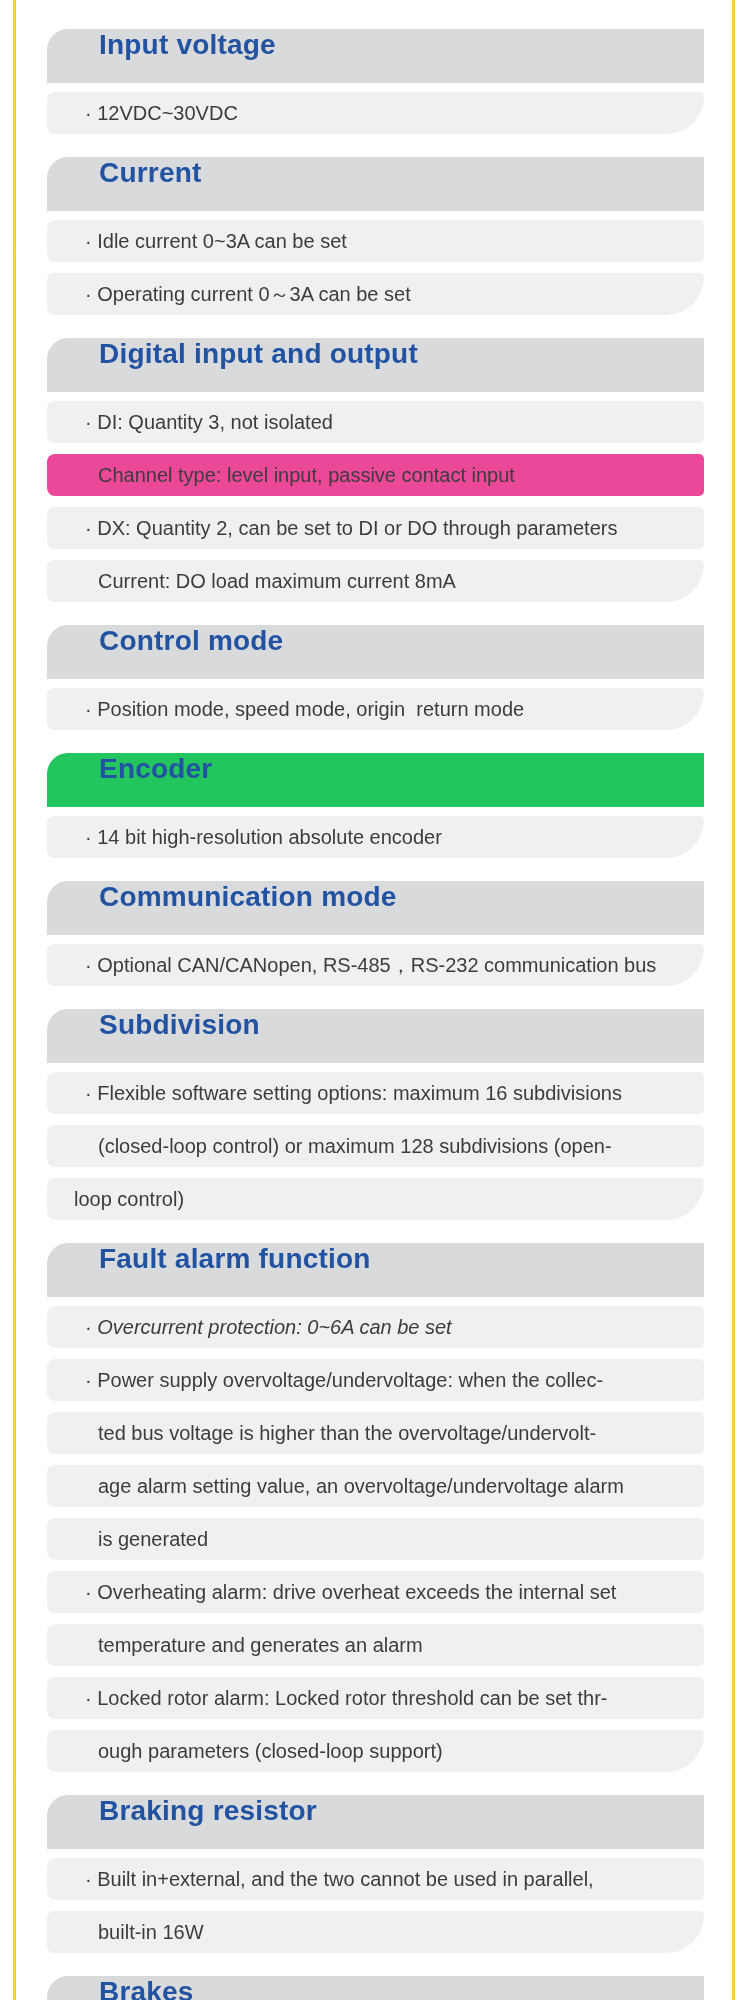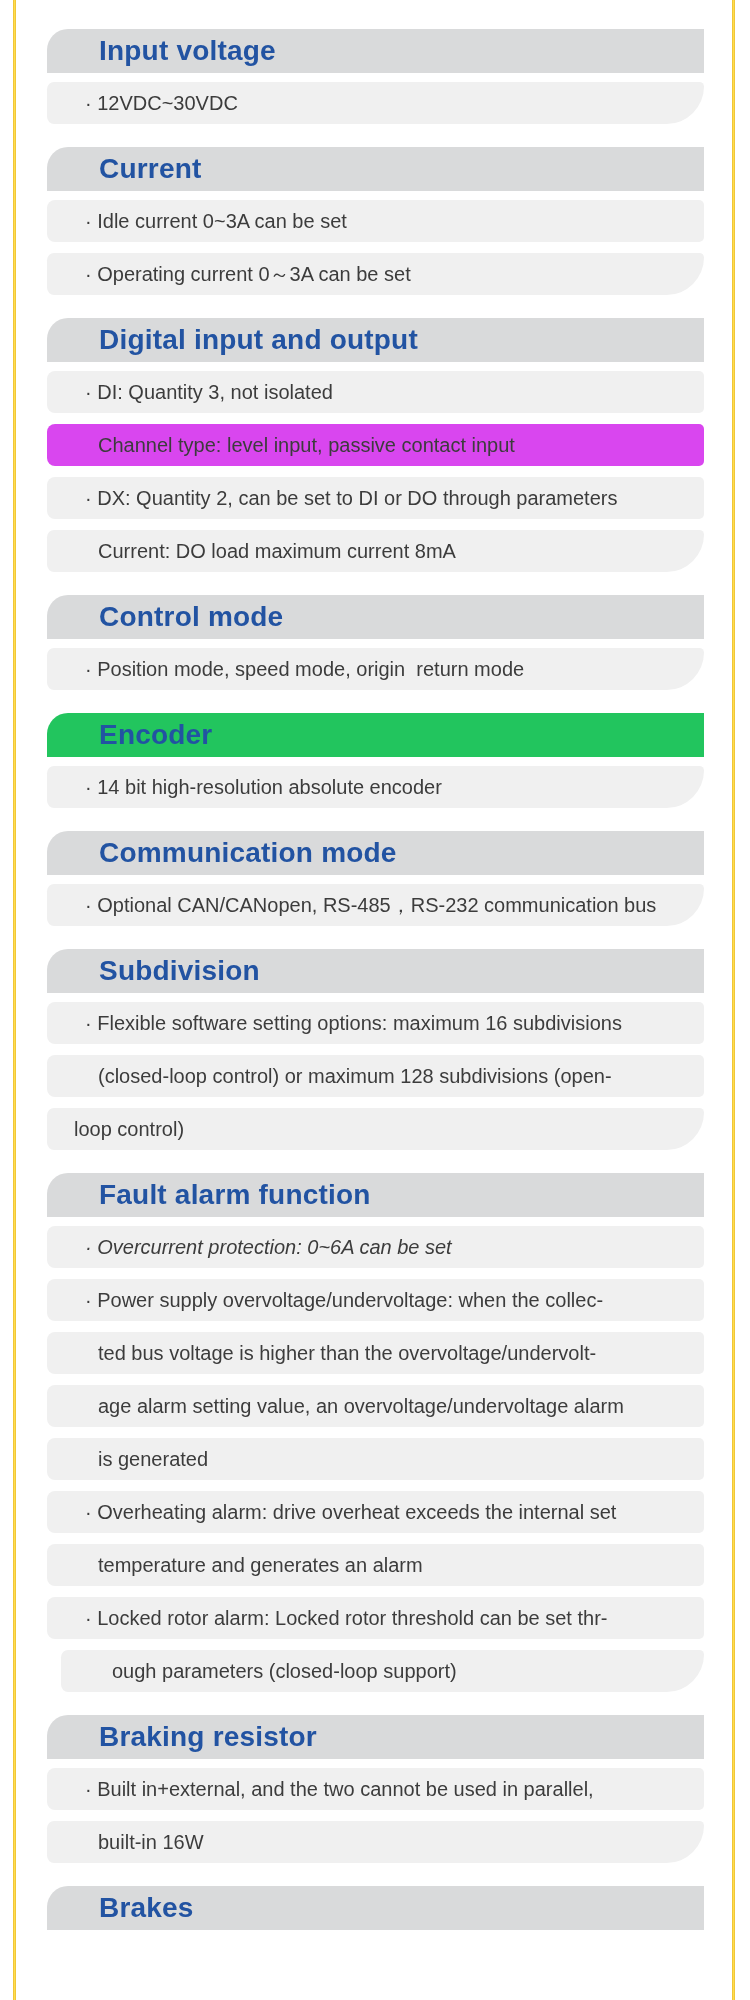--- a/index.html
+++ b/index.html
@@ -27,25 +27,24 @@
   .sheet {
     position: absolute;
     left: 47px;
     top: 29px;
     width: 657px;
   }
   .spec-section {
     margin-bottom: 23px;
   }
   .section-header {
-    height: 44px;
+    height: 54px;
     background: #d9dadb;
     border-radius: 21px 0 0 0;
     display: flex;
-    align-items: center;
     padding-left: 52px;
     box-sizing: border-box;
     margin-bottom: 9px;
   }
   .section-title {
     font-size: 28px;
     font-weight: 600;
     color: #2253a2;
     letter-spacing: 0.2px;
     white-space: pre;
@@ -98,21 +97,21 @@
         <span class="row-text" style="color: rgb(60, 60, 60);">· Operating current 0～3A can be set</span>
       </div>
     </section>
     <section class="spec-section">
       <div class="section-header" style="background: rgb(217, 218, 219);">
         <span class="section-title" style="color: rgb(34, 83, 162);">Digital input and output</span>
       </div>
       <div class="spec-row" style="background: rgb(240, 240, 240);">
         <span class="row-text" style="color: rgb(60, 60, 60);">· DI: Quantity 3, not isolated</span>
       </div>
-      <div class="spec-row indent" style="background: #d946ef;">
+      <div class="spec-row indent" style="background: #ec4899;">
         <span class="row-text" style="color: rgb(60, 60, 60);">Channel type: level input, passive contact input</span>
       </div>
       <div class="spec-row" style="background: rgb(240, 240, 240);">
         <span class="row-text" style="color: rgb(60, 60, 60);">· DX: Quantity 2, can be set to DI or DO through parameters</span>
       </div>
       <div class="spec-row indent last" style="background: rgb(240, 240, 240);">
         <span class="row-text" style="color: rgb(60, 60, 60);">Current: DO load maximum current 8mA</span>
       </div>
     </section>
     <section class="spec-section">
@@ -174,21 +173,21 @@
       </div>
       <div class="spec-row" style="background: rgb(240, 240, 240);">
         <span class="row-text" style="color: rgb(60, 60, 60);">· Overheating alarm: drive overheat exceeds the internal set</span>
       </div>
       <div class="spec-row indent" style="background: rgb(240, 240, 240);">
         <span class="row-text" style="color: rgb(60, 60, 60);">temperature and generates an alarm</span>
       </div>
       <div class="spec-row" style="background: rgb(240, 240, 240);">
         <span class="row-text" style="color: rgb(60, 60, 60);">· Locked rotor alarm: Locked rotor threshold can be set thr-</span>
       </div>
-      <div class="spec-row indent last" style="background: rgb(240, 240, 240); margin-left: 14px;">
+      <div class="spec-row indent last" style="background: rgb(240, 240, 240);">
         <span class="row-text" style="color: rgb(60, 60, 60);">ough parameters (closed-loop support)</span>
       </div>
     </section>
     <section class="spec-section">
       <div class="section-header" style="background: rgb(217, 218, 219);">
         <span class="section-title" style="color: rgb(34, 83, 162);">Braking resistor</span>
       </div>
       <div class="spec-row" style="background: rgb(240, 240, 240);">
         <span class="row-text" style="color: rgb(60, 60, 60);">· Built in+external, and the two cannot be used in parallel,</span>
       </div>

